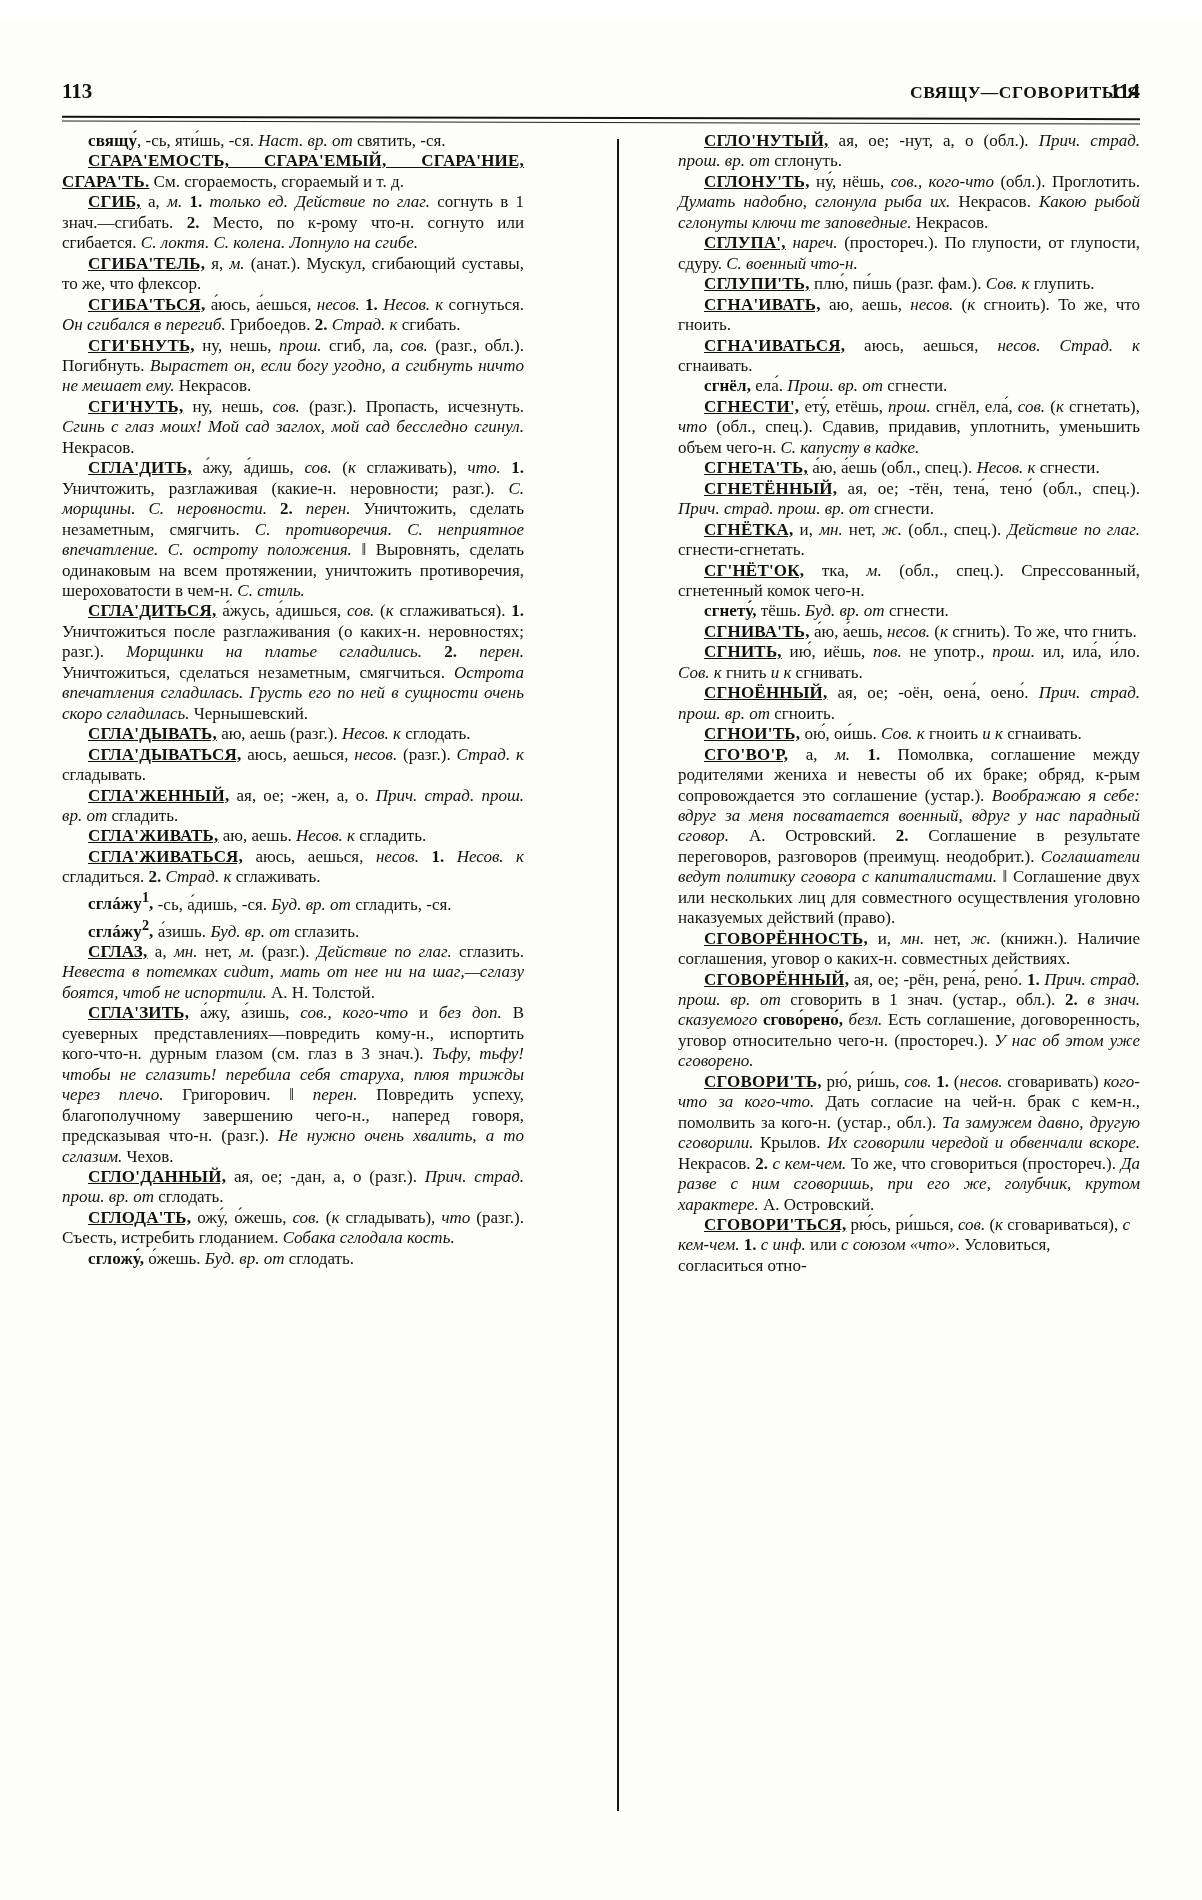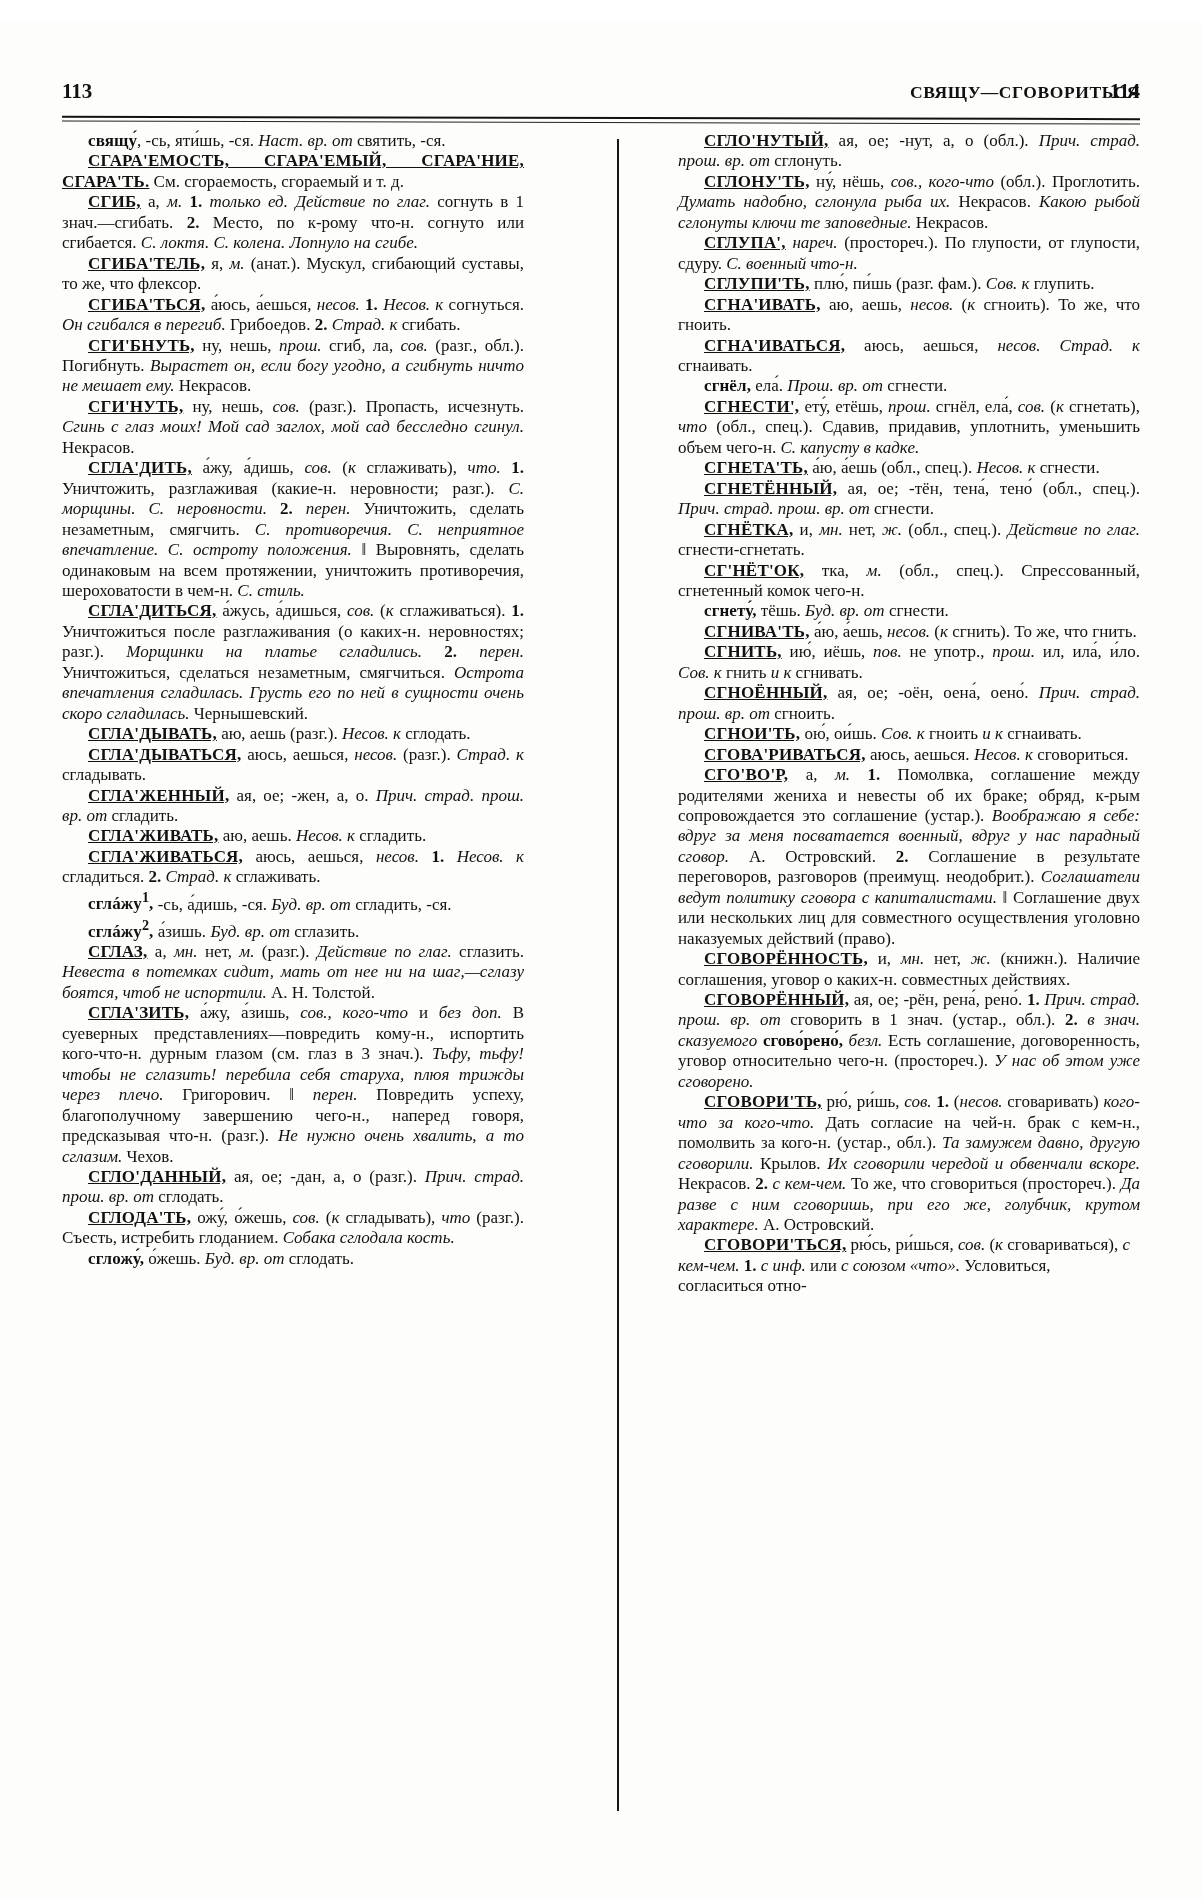--- a/index.html
+++ b/index.html
@@ -168,21 +168,20 @@
         <p class="entry"><span class="hw">СГНЕСТИ',</span><span class="body"> ету́, етёшь, <i>прош.</i> сгнёл, ела́, <i>сов.</i> (<i>к</i> сгнетать), <i>что</i> (обл., спец.). Сдавив, придавив, уплотнить, уменьшить объем чего-н. <i>С. капусту в кадке.</i></span></p>
         <p class="entry"><span class="hw">СГНЕТА'ТЬ,</span><span class="body"> а́ю, а́ешь (обл., спец.). <i>Несов. к</i> сгнести.</span></p>
         <p class="entry"><span class="hw">СГНЕТЁННЫЙ,</span><span class="body"> ая, ое; -тён, тена́, тено́ (обл., спец.). <i>Прич. страд. прош. вр. от</i> сгнести.</span></p>
         <p class="entry"><span class="hw">СГНЁТКА,</span><span class="body"> и, <i>мн.</i> нет, <i>ж.</i> (обл., спец.). <i>Действие по глаг.</i> сгнести-сгнетать.</span></p>
         <p class="entry"><span class="hw">СГ'НЁТ'ОК,</span><span class="body"> тка, <i>м.</i> (обл., спец.). Спрессованный, сгнетенный комок чего-н.</span></p>
         <p class="entry"><span class="hw-small">сгнету́,</span><span class="body"> тёшь. <i>Буд. вр. от</i> сгнести.</span></p>
         <p class="entry"><span class="hw">СГНИВА'ТЬ,</span><span class="body"> а́ю, а́ешь, <i>несов.</i> (<i>к</i> сгнить). То же, что гнить.</span></p>
         <p class="entry"><span class="hw">СГНИТЬ,</span><span class="body"> ию́, иёшь, <i>пов.</i> не употр., <i>прош.</i> ил, ила́, и́ло. <i>Сов. к</i> гнить <i>и к</i> сгнивать.</span></p>
         <p class="entry"><span class="hw">СГНОЁННЫЙ,</span><span class="body"> ая, ое; -оён, оена́, оено́. <i>Прич. страд. прош. вр. от</i> сгноить.</span></p>
         <p class="entry"><span class="hw">СГНОИ'ТЬ,</span><span class="body"> ою́, ои́шь. <i>Сов. к</i> гноить <i>и к</i> сгнаивать.</span></p>
-        <p class="entry"><span class="hw">СГОВА'РИВАТЬСЯ,</span><span class="body"> аюсь, аешься. <i>Несов. к</i> сговориться.</span></p>
         <p class="entry"><span class="hw">СГО'ВО'Р,</span><span class="body"> а, <i>м.</i> <b>1.</b> Помолвка, соглашение между родителями жениха и невесты об их браке; обряд, к-рым сопровождается это соглашение (устар.). <i>Воображаю я себе: вдруг за меня посватается военный, вдруг у нас парадный сговор.</i> А. Островский. <b>2.</b> Соглашение в результате переговоров, разговоров (преимущ. неодобрит.). <i>Соглашатели ведут политику сговора с капиталистами.</i> ‖ Соглашение двух или нескольких лиц для совместного осуществления уголовно наказуемых действий (право).</span></p>
         <p class="entry"><span class="hw">СГОВОРЁННОСТЬ,</span><span class="body"> и, <i>мн.</i> нет, <i>ж.</i> (книжн.). Наличие соглашения, уговор о каких-н. совместных действиях.</span></p>
         <p class="entry"><span class="hw">СГОВОРЁННЫЙ,</span><span class="body"> ая, ое; -рён, рена́, рено́. <b>1.</b> <i>Прич. страд. прош. вр. от</i> сговорить в 1 знач. (устар., обл.). <b>2.</b> <i>в знач. сказуемого</i> <b>сгово́рено́,</b> <i>безл.</i> Есть соглашение, договоренность, уговор относительно чего-н. (простореч.). <i>У нас об этом уже сговорено.</i></span></p>
         <p class="entry"><span class="hw">СГОВОРИ'ТЬ,</span><span class="body"> рю́, ри́шь, <i>сов.</i> <b>1.</b> (<i>несов.</i> сговаривать) <i>кого-что за кого-что.</i> Дать согласие на чей-н. брак с кем-н., помолвить за кого-н. (устар., обл.). <i>Та замужем давно, другую сговорили.</i> Крылов. <i>Их сговорили чередой и обвенчали вскоре.</i> Некрасов. <b>2.</b> <i>с кем-чем.</i> То же, что сговориться (простореч.). <i>Да разве с ним сговоришь, при его же, голубчик, крутом характере.</i> А. Островский.</span></p>
         <p class="entry"><span class="hw">СГОВОРИ'ТЬСЯ,</span><span class="body"> рю́сь, ри́шься, <i>сов.</i> (<i>к</i> сговариваться), <i>с кем-чем.</i> <b>1.</b> <i>с инф.</i> или <i>с союзом «что».</i> Условиться, согласиться отно-</span></p>
       </div>
   </div>
 
 </div>
 

